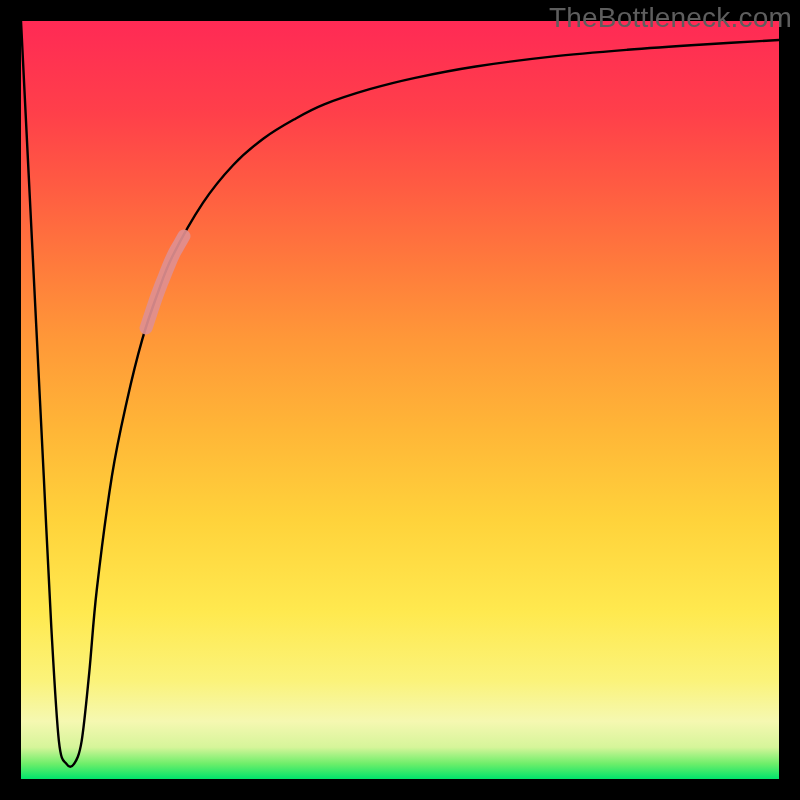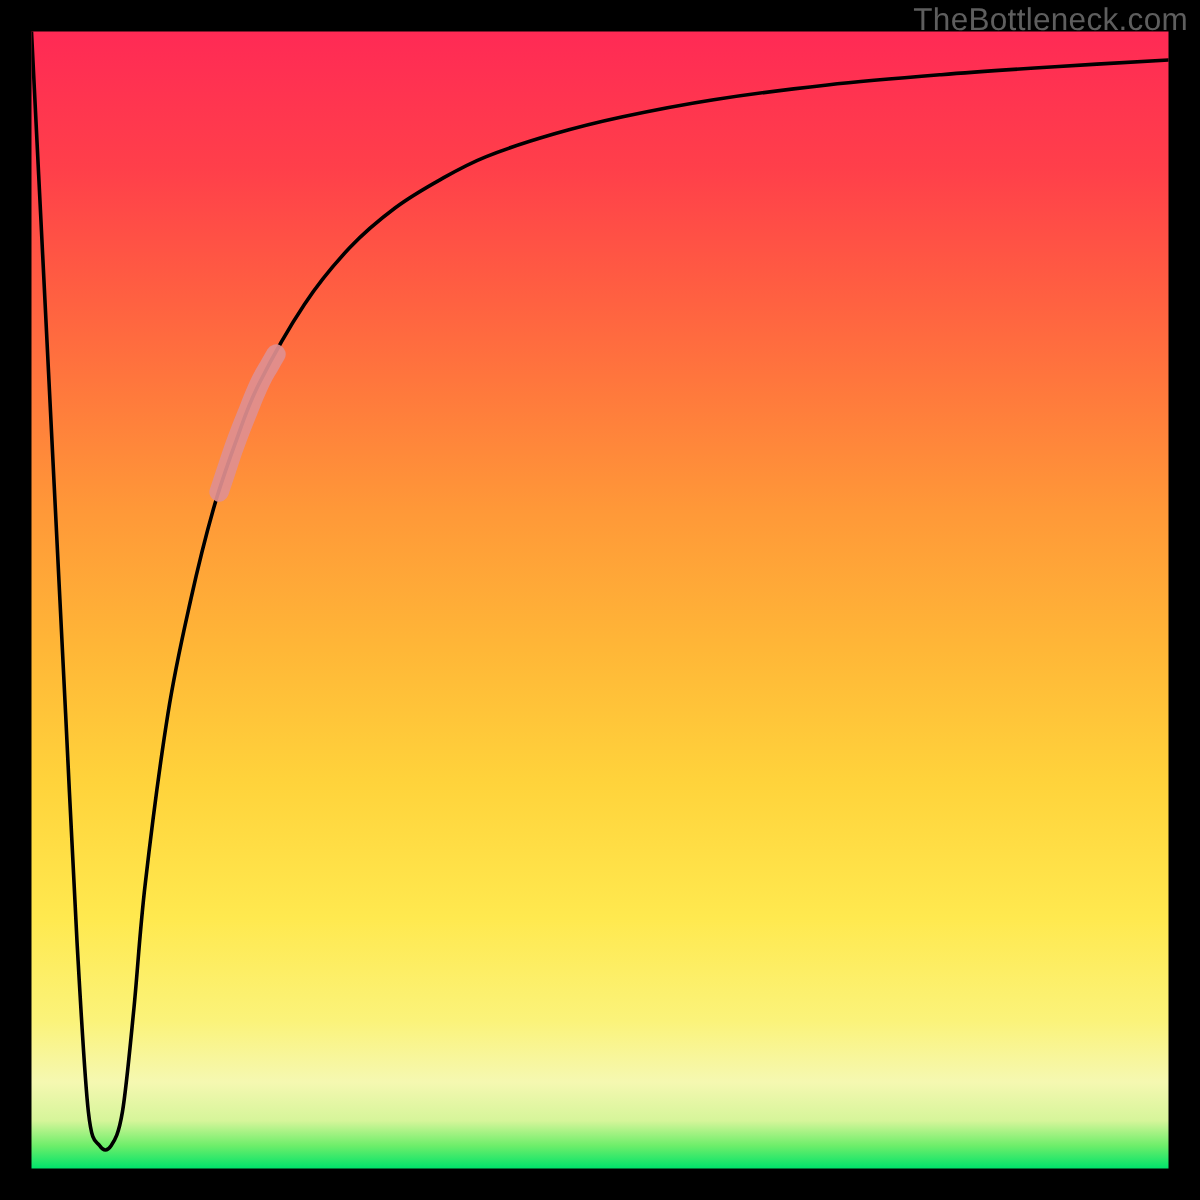--- a/index.html
+++ b/index.html
@@ -36,21 +36,21 @@
       #ff9838 58%,
       #ff7a3c 68%,
       #ff5c42 78%,
       #ff3f4a 88%,
       #ff2a55 100%);
   }
   .watermark {
     position: absolute;
     top: 2px;
     right: 8px;
-    font-size: 21px;
+    font-size: 28px;
     font-weight: 500;
     color: #5e5e5e;
     letter-spacing: 0.2px;
     user-select: none;
   }
   svg.curve {
     position: absolute;
     left: 0;
     top: 0;
     width: 758px;

